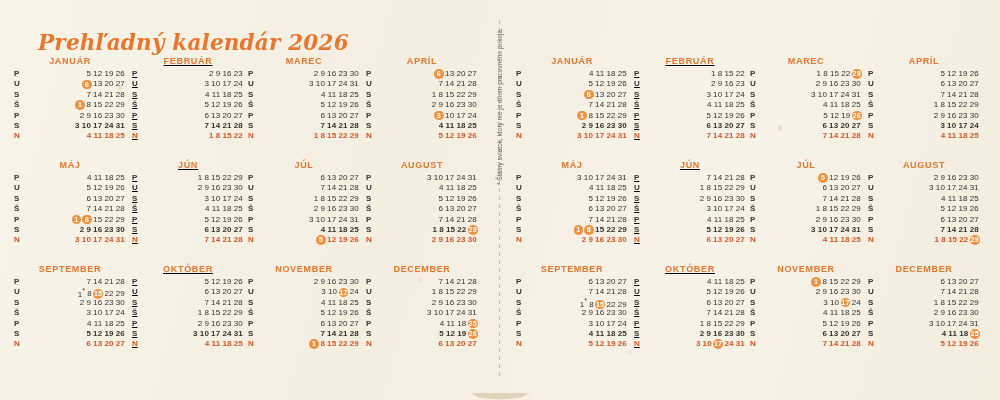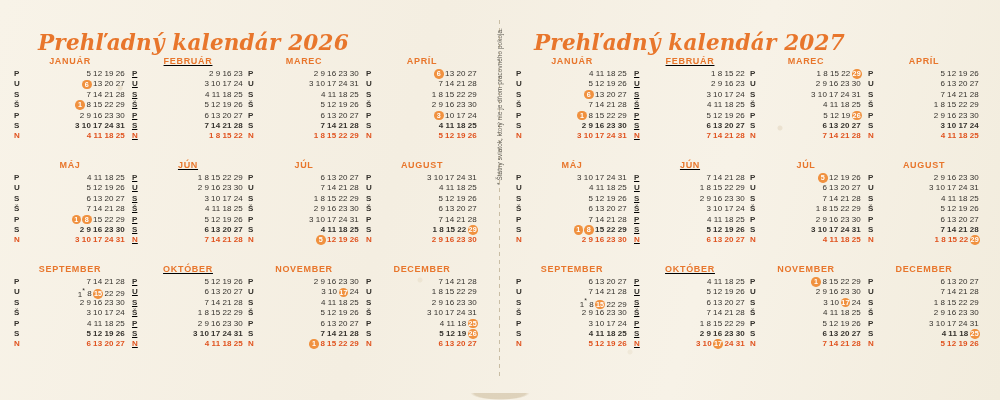--- a/index.html
+++ b/index.html
@@ -580,21 +580,20 @@
             </div>
           </div>
         </div>
       </div>
   </div>
 
   <div class="divider"></div>
   <div class="spine-note">* Štátny sviatok, ktorý nie je dňom pracovného pokoja.</div>
 
   <div class="half right">
-    <div class="year-title">Prehľadný kalendár 2027</div>
     <div class="grid">
         <div class="row">
           <div class="month c0">
             <div class="month-name">JANUÁR</div>
             <div class="daylines">
               <div class="dayline">
                 <span class="dl-label">P</span>
                 <span class="dl-nums"><span class="num">4</span><span class="num">11</span><span class="num">18</span><span class="num">25</span></span>
               </div>
               <div class="dayline">

